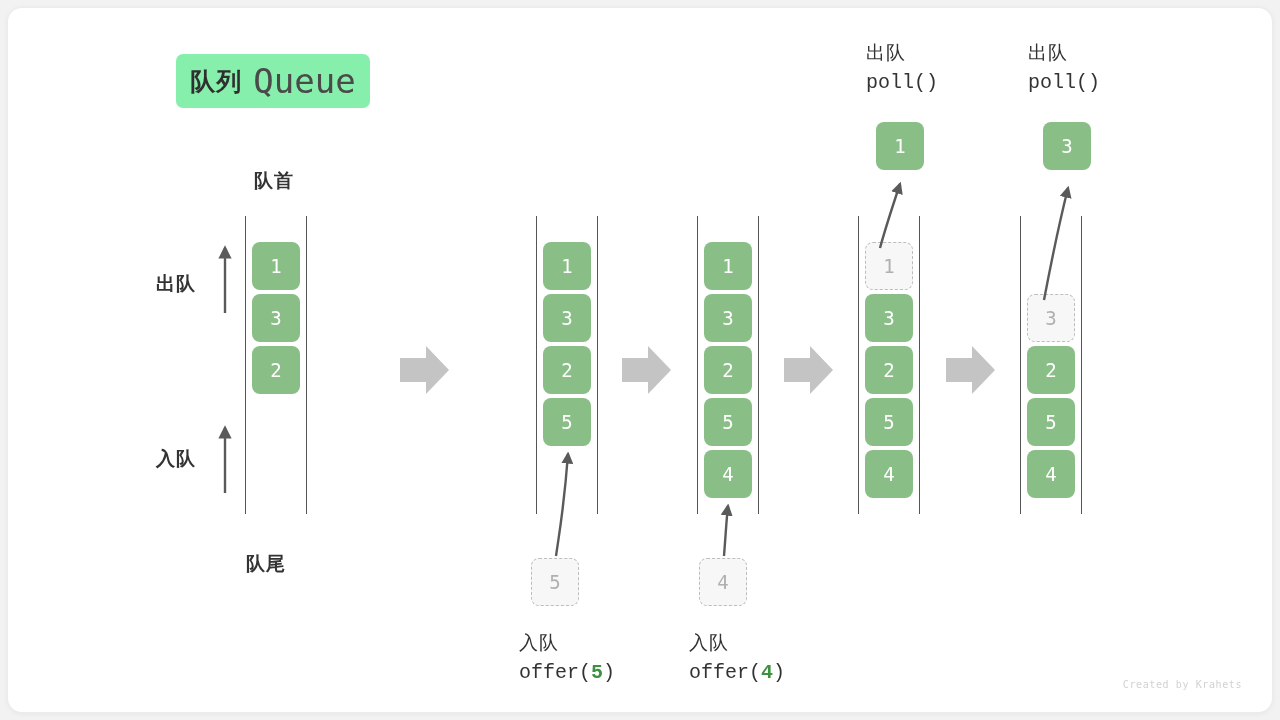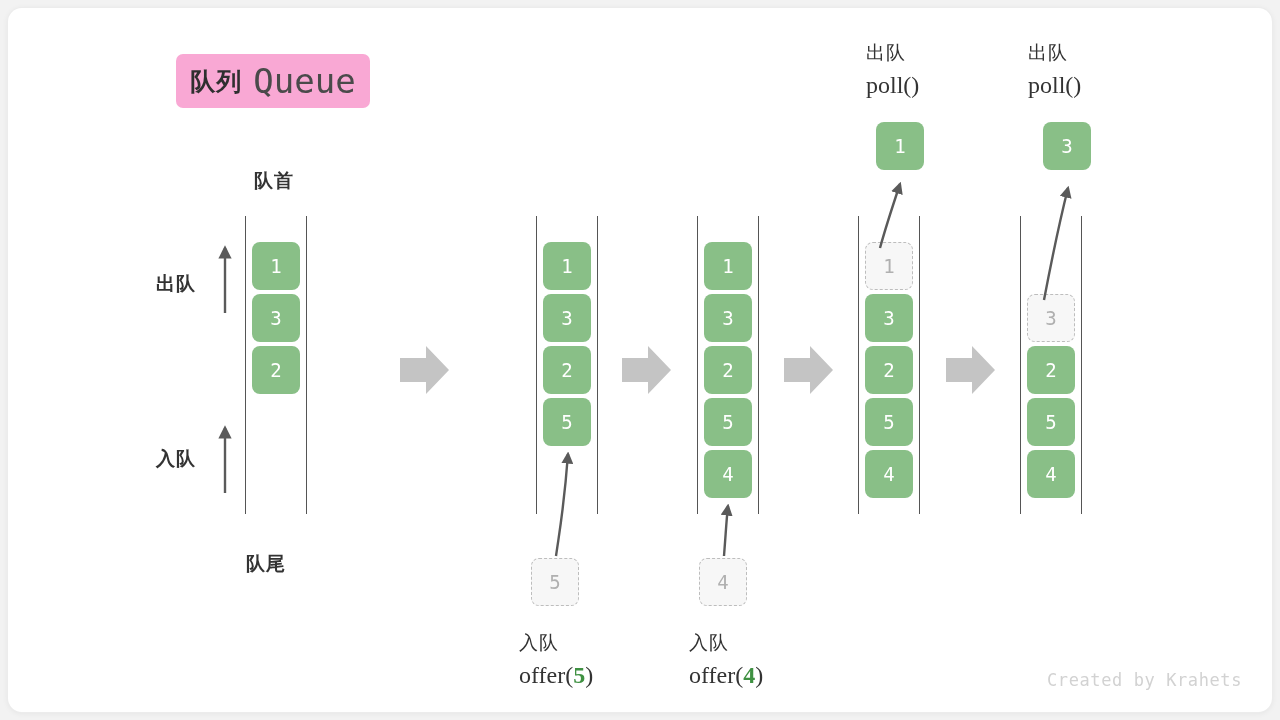--- a/index.html
+++ b/index.html
@@ -26,21 +26,21 @@
     box-shadow: 0 0 0 1px #ececec, 0 1px 6px rgba(0,0,0,0.07);
   }
 
   
   #title-badge {
     position: absolute;
     left: 168px;
     top: 46px;
     width: 194px;
     height: 54px;
-    background: #f9a8d4;
+    background: #86efac;
     border-radius: 7px;
     display: flex;
     align-items: center;
     justify-content: center;
     gap: 11px;
   }
   #title-badge .cn {
     font-size: 25px;
     font-weight: bold;
     color: #2f2f2f;
@@ -143,41 +143,41 @@
     line-height: 1.55;
   }
   .op-caption .cn {
     display: block;
     font-size: 19px;
     color: #333333;
     letter-spacing: 1px;
   }
   .op-caption .code {
     display: block;
-    font-family: Liberation Serif, serif;
-    font-size: 24px;
+    font-family: Liberation Mono, monospace;
+    font-size: 20px;
     color: #333333;
   }
   .op-caption .code .num { color: #3f9142; font-weight: bold; }
 
   
   #overlay {
     position: absolute;
     left: 0; top: 0;
     width: 1280px; height: 720px;
     pointer-events: none;
   }
 
   
   #watermark {
     position: absolute;
     right: 30px;
     bottom: 22px;
     font-family: "DejaVu Sans Mono", "Liberation Mono", monospace;
-    font-size: 17px;
+    font-size: 10px;
     color: #d2d2d2;
     letter-spacing: 0.6px;
   }
 </style>
 </head>
 <body>
 
 <div id="canvas">
   <div id="card">
 

